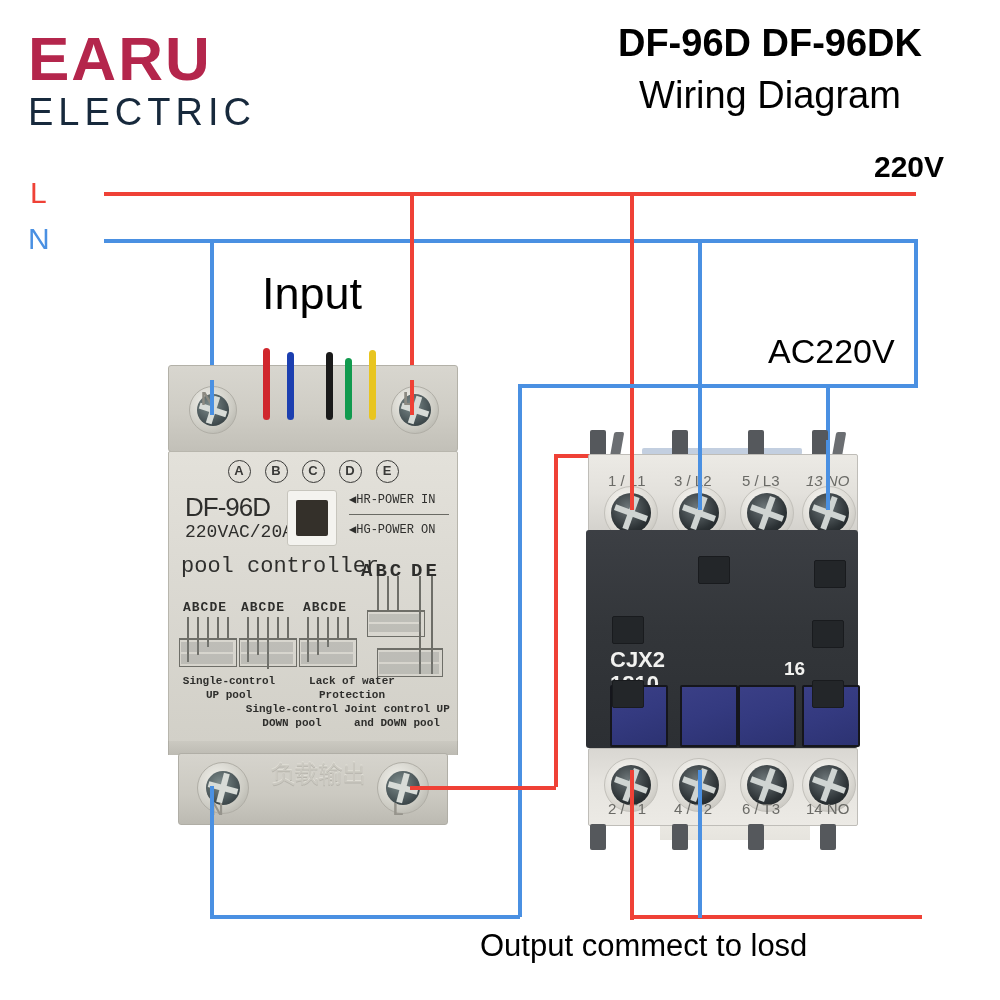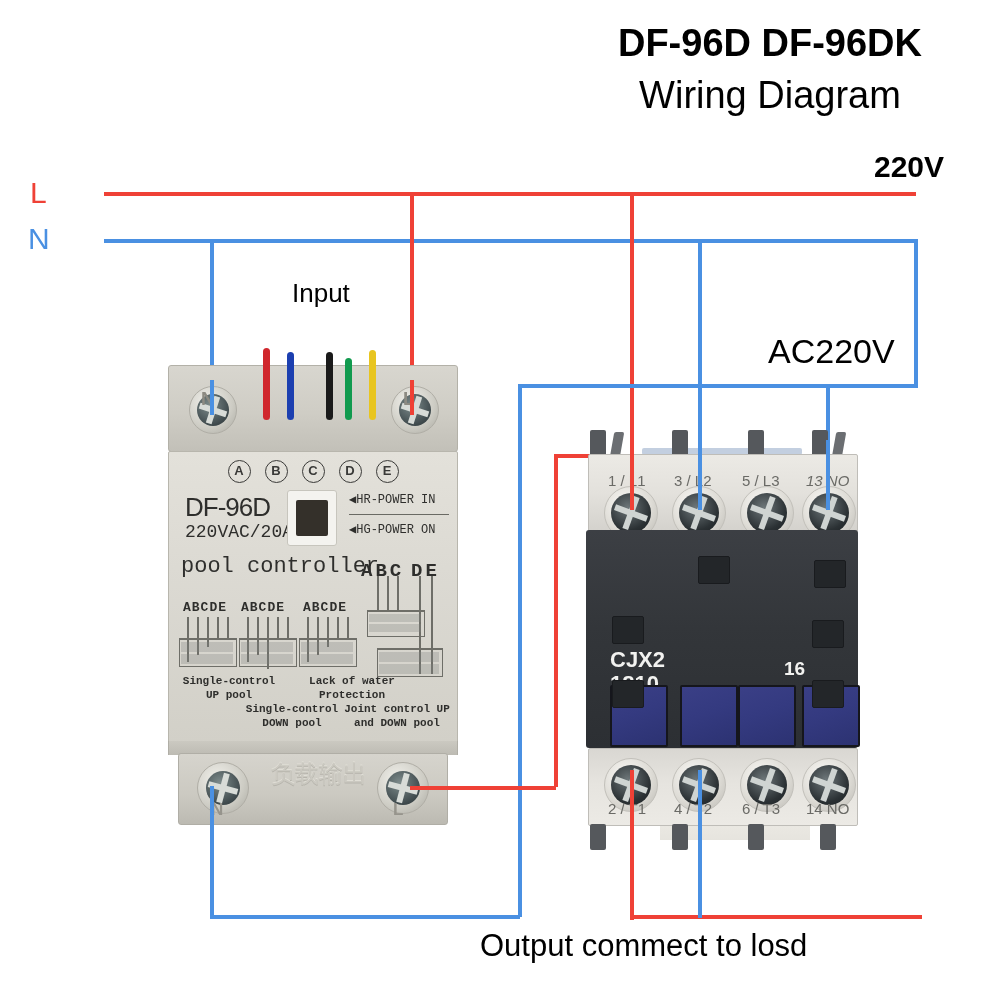--- a/index.html
+++ b/index.html
@@ -136,28 +136,30 @@
   #cont .bclip{position:absolute;bottom:0;width:16px;height:26px;background:#55585c;border-radius:2px;}
   #cont .topbar{position:absolute;left:70px;top:18px;width:160px;height:7px;
       background:#c3cfe0;border-radius:2px;}
 
   .cap2{position:absolute;font-size:31px;}
 </style>
 </head>
 <body>
 
 <div class="abs" id="logo">
+  <div class="earu">EARU</div>
+  <div class="elec">ELECTRIC</div>
 </div>
 <div class="abs" id="title1">DF-96D  DF-96DK</div>
 <div class="abs" id="title2">Wiring Diagram</div>
 
 <div class="lab" style="left:30px;top:176px;color:#ef4136;">L</div>
 <div class="lab" style="left:28px;top:222px;color:#4a90e2;">N</div>
 <div class="abs" style="left:874px;top:150px;font-size:30px;font-weight:bold;">220V</div>
-<div class="abs" style="left:262px;top:278px;font-size:26px;margin-left:30px;">Input</div>
+<div class="abs" style="left:262px;top:268px;font-size:45px;">Input</div>
 <div class="abs" style="left:768px;top:332px;font-size:34px;">AC220V</div>
 
 <div class="w hL" style="left:104px;top:192px;width:812px;"></div>
 
 <div class="wb hL" style="left:104px;top:239px;width:814px;"></div>
 
 <div class="wb vL" style="left:210px;top:239px;height:176px;"></div>
 
 <div class="w vL" style="left:410px;top:192px;height:223px;"></div>
 

